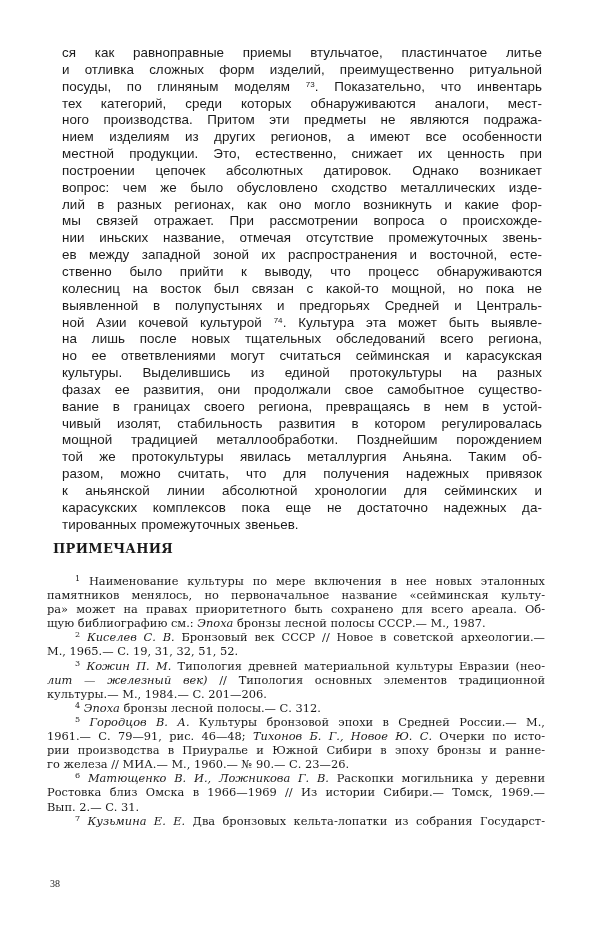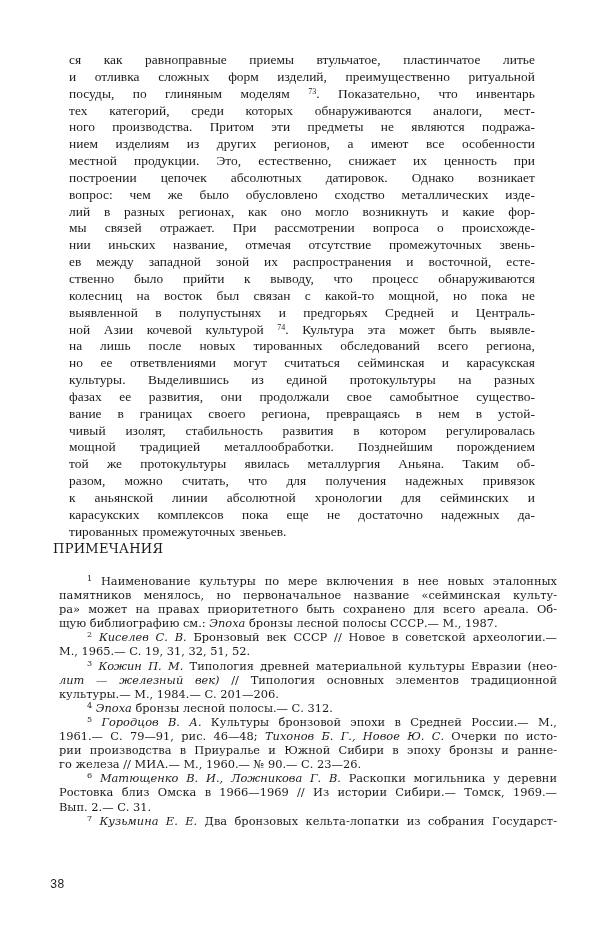--- a/index.html
+++ b/index.html
@@ -1,45 +1,45 @@
 <!DOCTYPE html>
 <html><head>
 <meta charset="utf-8">
 <style>
   html, body { margin: 0; padding: 0; background: #ffffff; }
   body { width: 600px; height: 934px; position: relative; overflow: hidden; color: #1a1a1a; }
   .page { position: absolute; left: 53px; top: 36px; width: 498px; }
   .main p {
-    margin: 16px;
-    font-family: Liberation Serif, serif;
+    margin: 9px;
+    font-family: Liberation Sans, sans-serif;
     font-size: 13.4px;
     line-height: 16.85px;
     text-align: justify;
     letter-spacing: 0.05px;
     word-spacing: 1px;
   }
   .line { display: block; text-align: justify; text-align-last: justify; white-space: nowrap; }
   .line.last { text-align-last: left; }
   .heading {
     position: absolute; left: 53px; top: 541px;
-    font-family: "DejaVu Serif", serif; font-weight: normal; font-size: 13px; letter-spacing: 0.3px;
+    font-family: "DejaVu Serif", serif; font-weight: bold; font-size: 13px; letter-spacing: 0.3px;
   }
-  .notes { position: absolute; left: 59px; top: 574px; width: 498px; }
+  .notes { position: absolute; left: 47px; top: 574px; width: 498px; }
   .note {
     font-family: "DejaVu Serif", serif;
     font-size: 11.4px;
     line-height: 14.1px;
   }
   .note .line { white-space: nowrap; }
   .note .first { text-indent: 28px; }
   sup { font-size: 8px; vertical-align: 4px; line-height: 0; }
   .it { font-style: italic; }
   .page-number {
     position: absolute; left: 50px; top: 878px;
-    font-family: Liberation Mono, monospace; font-size: 12px;
+    font-family: Liberation Serif, serif; font-size: 10px;
   }
 </style>
 </head>
 <body>
 
 <div class="page main">
   <p>
     <span class="line">ся как равноправные приемы втульчатое, пластинчатое литье</span>
     <span class="line">и отливка сложных форм изделий, преимущественно ритуальной</span>
     <span class="line"><span>посуды, по глиняным моделям</span> <sup>73</sup><span>. Показательно, что инвентарь</span></span>
@@ -50,21 +50,21 @@
     <span class="line">построении цепочек абсолютных датировок. Однако возникает</span>
     <span class="line">вопрос: чем же было обусловлено сходство металлических изде-</span>
     <span class="line">лий в разных регионах, как оно могло возникнуть и какие фор-</span>
     <span class="line">мы связей отражает. При рассмотрении вопроса о происхожде-</span>
     <span class="line">нии иньских название, отмечая отсутствие промежуточных звень-</span>
     <span class="line">ев между западной зоной их распространения и восточной, есте-</span>
     <span class="line">ственно было прийти к выводу, что процесс обнаруживаются</span>
     <span class="line">колесниц на восток был связан с какой-то мощной, но пока не</span>
     <span class="line">выявленной в полупустынях и предгорьях Средней и Централь-</span>
     <span class="line"><span>ной Азии кочевой культурой</span> <sup>74</sup><span>. Культура эта может быть выявле-</span></span>
-    <span class="line">на лишь после новых тированных обследований всего региона,</span>
+    <span class="line">на лишь после новых тщательных обследований всего региона,</span>
     <span class="line">но ее ответвлениями могут считаться сейминская и карасукская</span>
     <span class="line">культуры. Выделившись из единой протокультуры на разных</span>
     <span class="line">фазах ее развития, они продолжали свое самобытное существо-</span>
     <span class="line">вание в границах своего региона, превращаясь в нем в устой-</span>
     <span class="line">чивый изолят, стабильность развития в котором регулировалась</span>
     <span class="line">мощной традицией металлообработки. Позднейшим порождением</span>
     <span class="line">той же протокультуры явилась металлургия Аньяна. Таким об-</span>
     <span class="line">разом, можно считать, что для получения надежных привязок</span>
     <span class="line">к аньянской линии абсолютной хронологии для сейминских и</span>
     <span class="line">карасукских комплексов пока еще не достаточно надежных да-</span>

